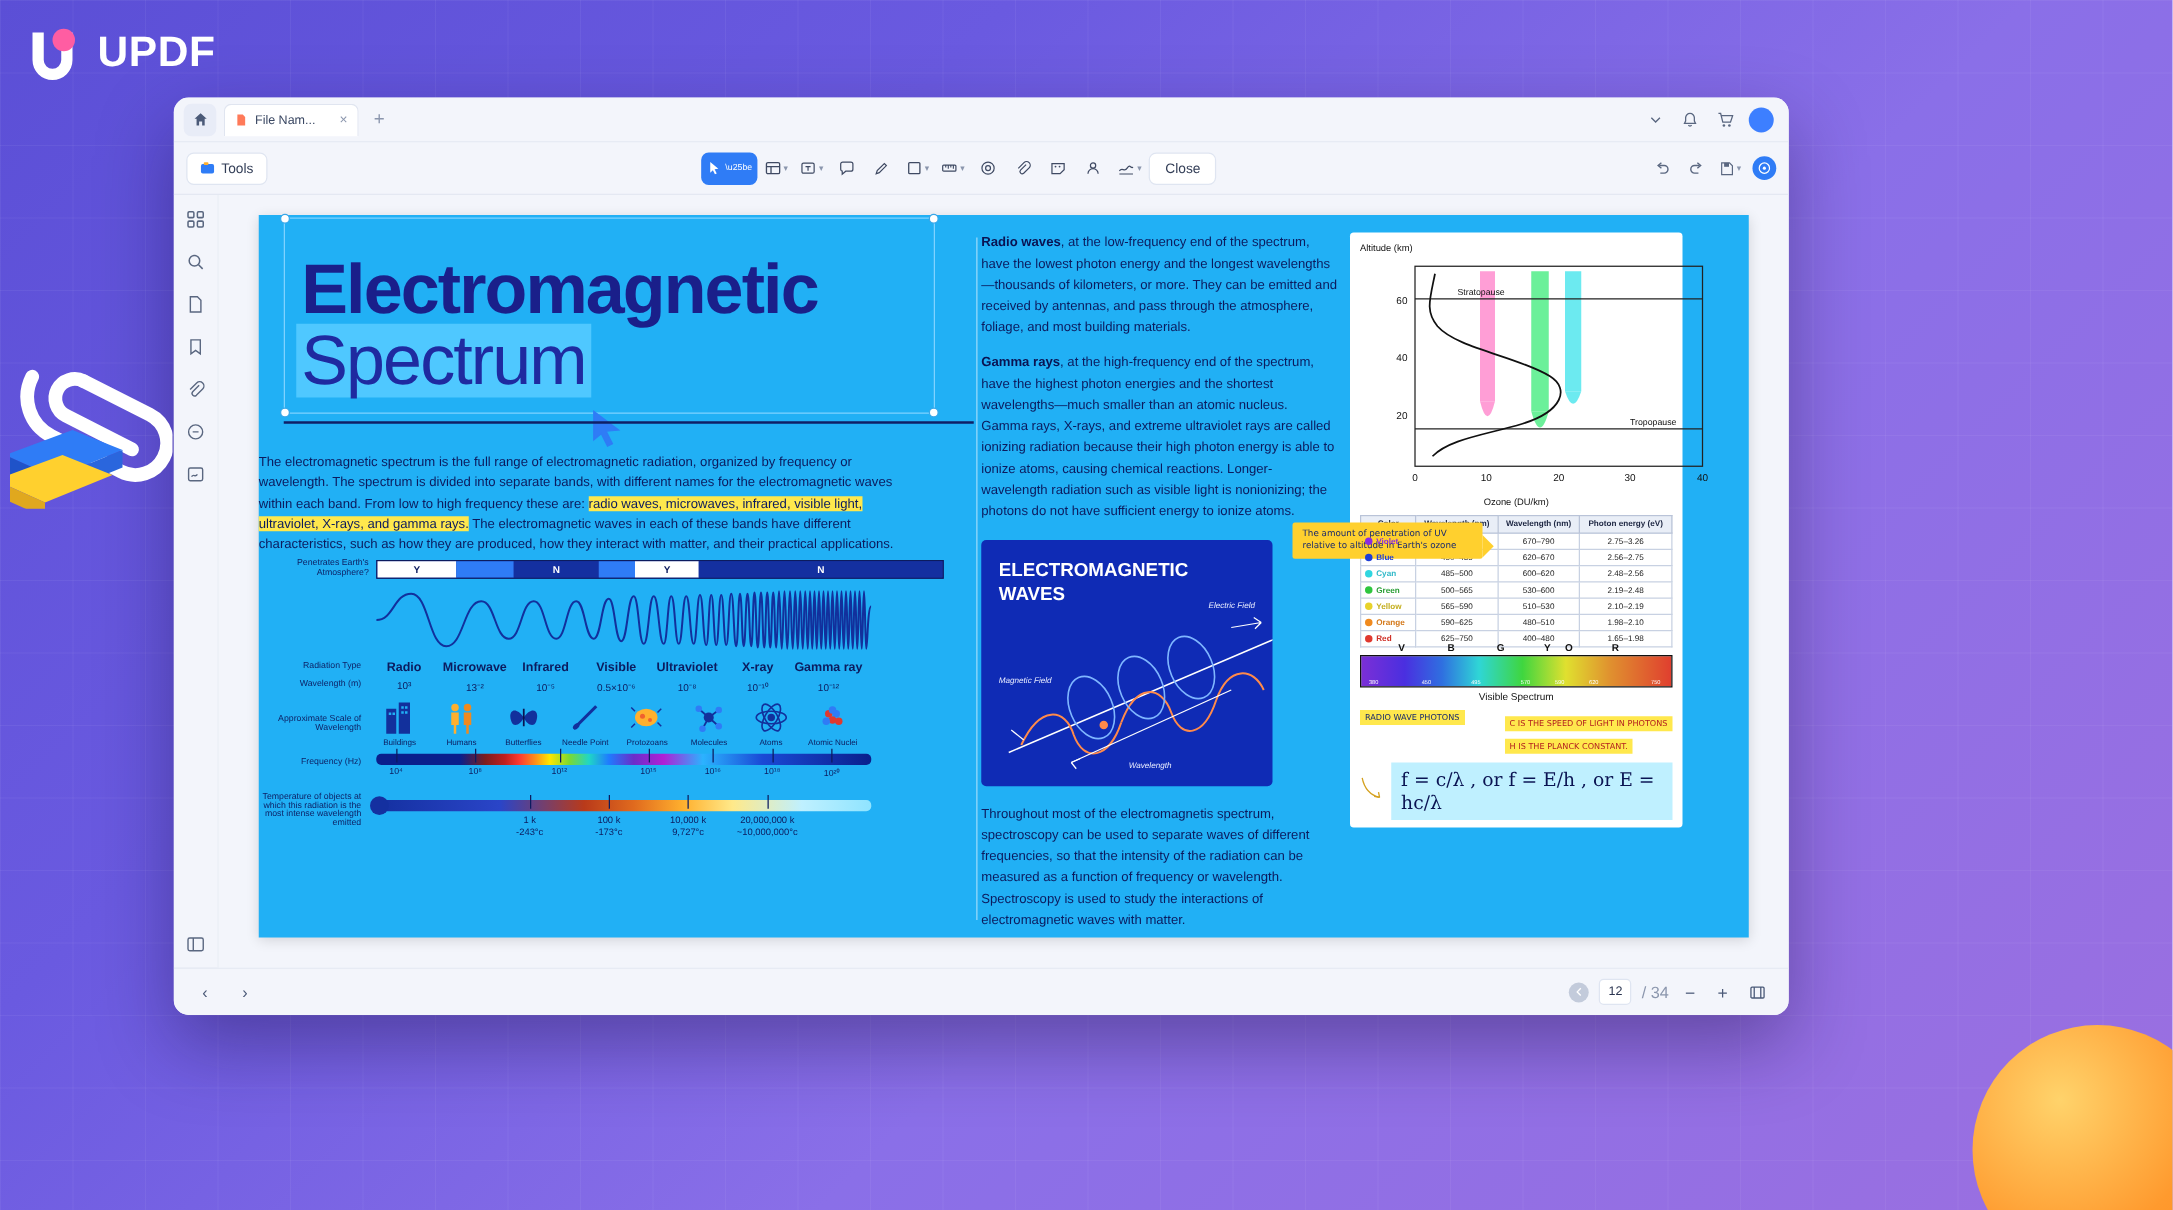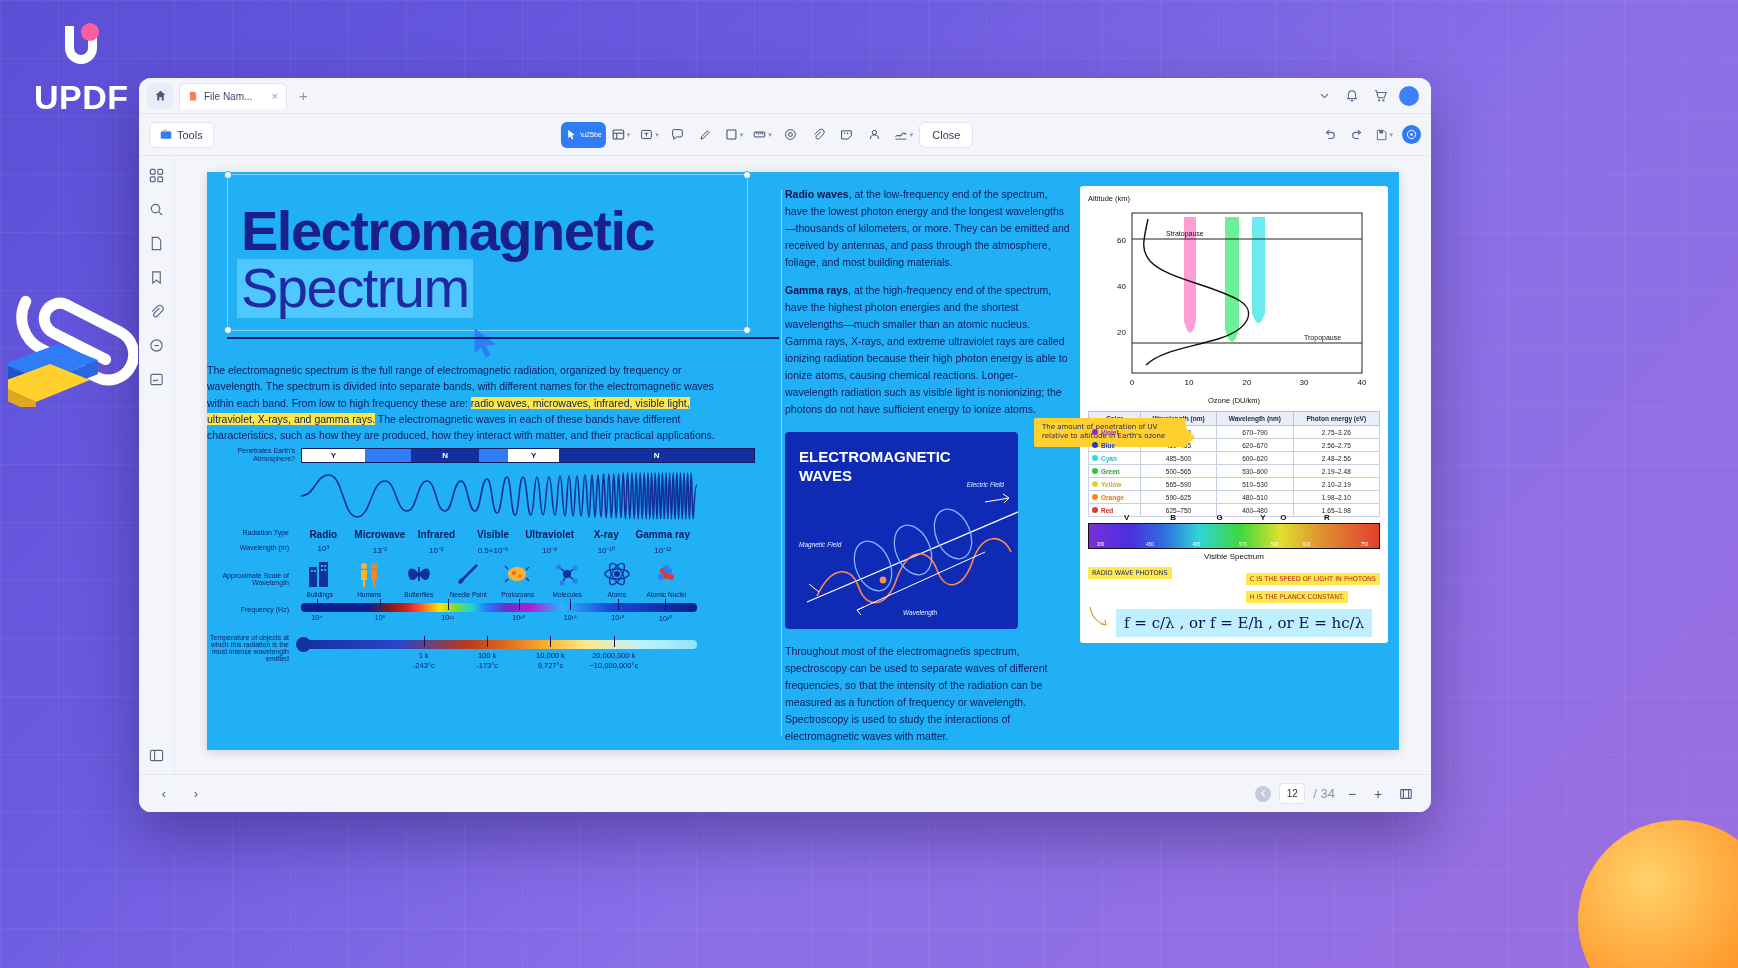--- a/index.html
+++ b/index.html
@@ -15,24 +15,23 @@
   
   .bg-grid {
     position: absolute; inset: 0;
     background-image:
       linear-gradient(rgba(255,255,255,0.05) 1px, transparent 1px),
       linear-gradient(90deg, rgba(255,255,255,0.05) 1px, transparent 1px);
     background-size: 58px 58px;
     pointer-events: none;
   }
   .brand {
-    position: absolute; left: 34px; top: 18px;
+    position: absolute; left: 18px; top: 18px;
     display: flex; align-items: center; gap: 12px;
     z-index: 5;
-    flex-direction: column;
   }
   .brand-logo { width: 48px; height: 48px; position: relative; }
   .brand-name {
     color: #ffffff; font-size: 34px; font-weight: bold; letter-spacing: .5px;
   }
   
   .deco-clip { position: absolute; left: 8px; top: 272px; z-index: 4; }
   .deco-orb {
     position: absolute; right: -40px; bottom: -52px;
     width: 200px; height: 200px; border-radius: 50%;
@@ -237,21 +236,21 @@
     margin-top: 14px; width: 233px; height: 197px;
     background: #0f2bb5; border-radius: 4px; position: relative;
     overflow: hidden; padding: 16px 14px;
   }
   .waves-card h3 { color: #fff; font-size: 15px; font-weight: bold; line-height: 1.25; }
   .wave-lbl { position: absolute; font-size: 6.5px; color: #e8ecff; font-style: italic; }
 
   .col-right2 { width: 305px; }
   .chart-card {
     background: #ffffff; border-radius: 3px; padding: 8px 8px 6px 8px;
-    width: 308px;
+    width: 266px;
   }
   .chart-title { font-size: 7.5px; color: #111; margin-bottom: 2px; }
   .chart-xlabel { font-size: 7.5px; color: #111; text-align: center; margin-top: 1px; }
 
   .tbl { width: 100%; border-collapse: collapse; font-size: 6.5px; margin-top: 6px; }
   .tbl th {
     background: #e9eef7; color: #1b2440; font-weight: bold;
     border: 1px solid #b9c3d8; padding: 3px 2px; font-size: 6.5px;
   }
   .tbl td { border: 1px solid #c8d1e2; padding: 2.5px 3px; text-align: center; color: #222; }
@@ -943,21 +942,21 @@
               <div class="vis-cap">Visible Spectrum</div>
 
               
               <div style="display:flex;justify-content:space-between;align-items:flex-start;margin-top:6px">
                 <span class="note-yellow">RADIO WAVE PHOTONS</span>
                 <span style="text-align:left">
                   <span class="note-yellow" style="background:#ffe84d;color:#b31f1f">C IS THE SPEED OF LIGHT IN PHOTONS</span><br>
                   <span class="note-yellow" style="background:#ffe84d;color:#b31f1f;margin-top:1px">H IS THE PLANCK CONSTANT.</span>
                 </span>
               </div>
-              <div style="display:flex;align-items:flex-start;gap:4px;margin-top:2px">
+              <div style="display:flex;align-items:center;gap:4px;margin-top:2px">
                 <svg width="24" height="24" viewBox="0 0 24 24">
                     <path d="M2 2 C4 12 10 18 18 20" fill="none" stroke="#d4a01e" stroke-width="1.2"></path>
                     <path d="M18 20 l-5 -1 M18 20 l-1 -5" stroke="#d4a01e" stroke-width="1.2"></path>
                   </svg>
                 <div class="formula-box">f = c/λ , or f = E/h , or E = hc/λ</div>
               </div>
             </div>
           </div>
         </div>
 

